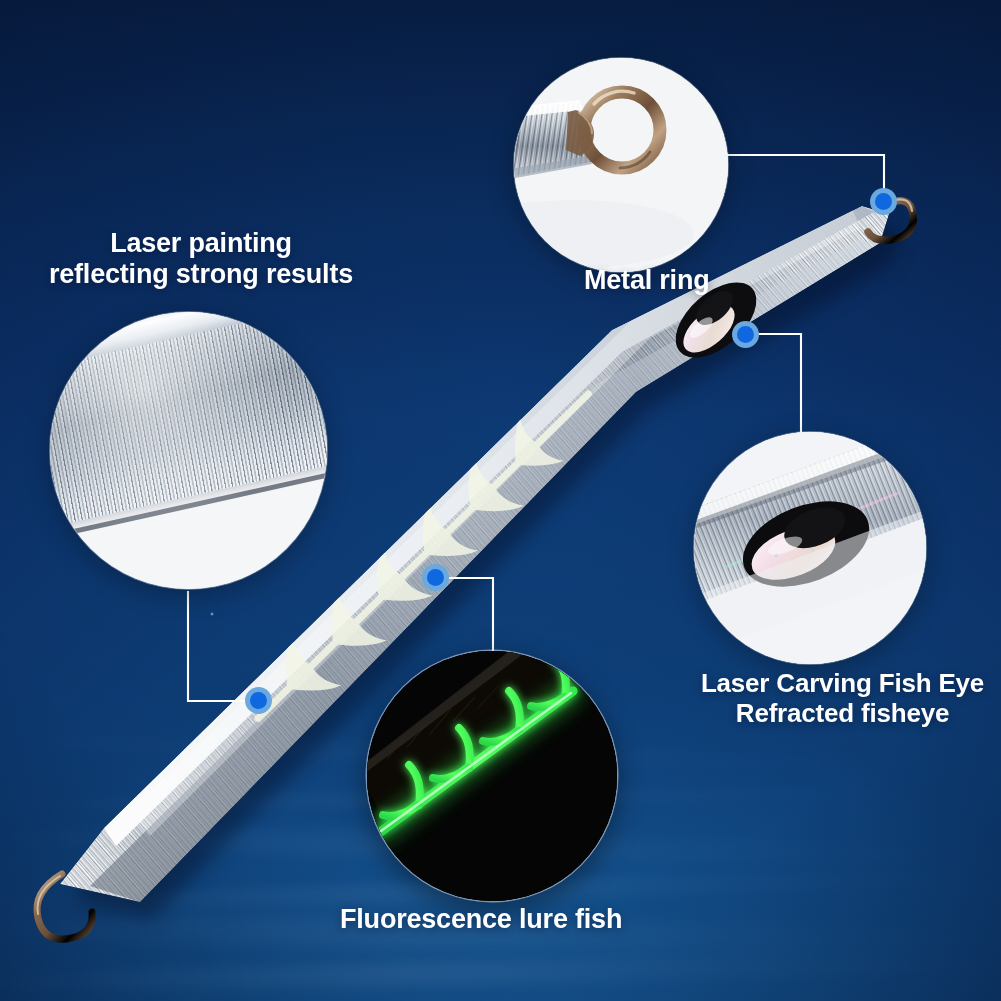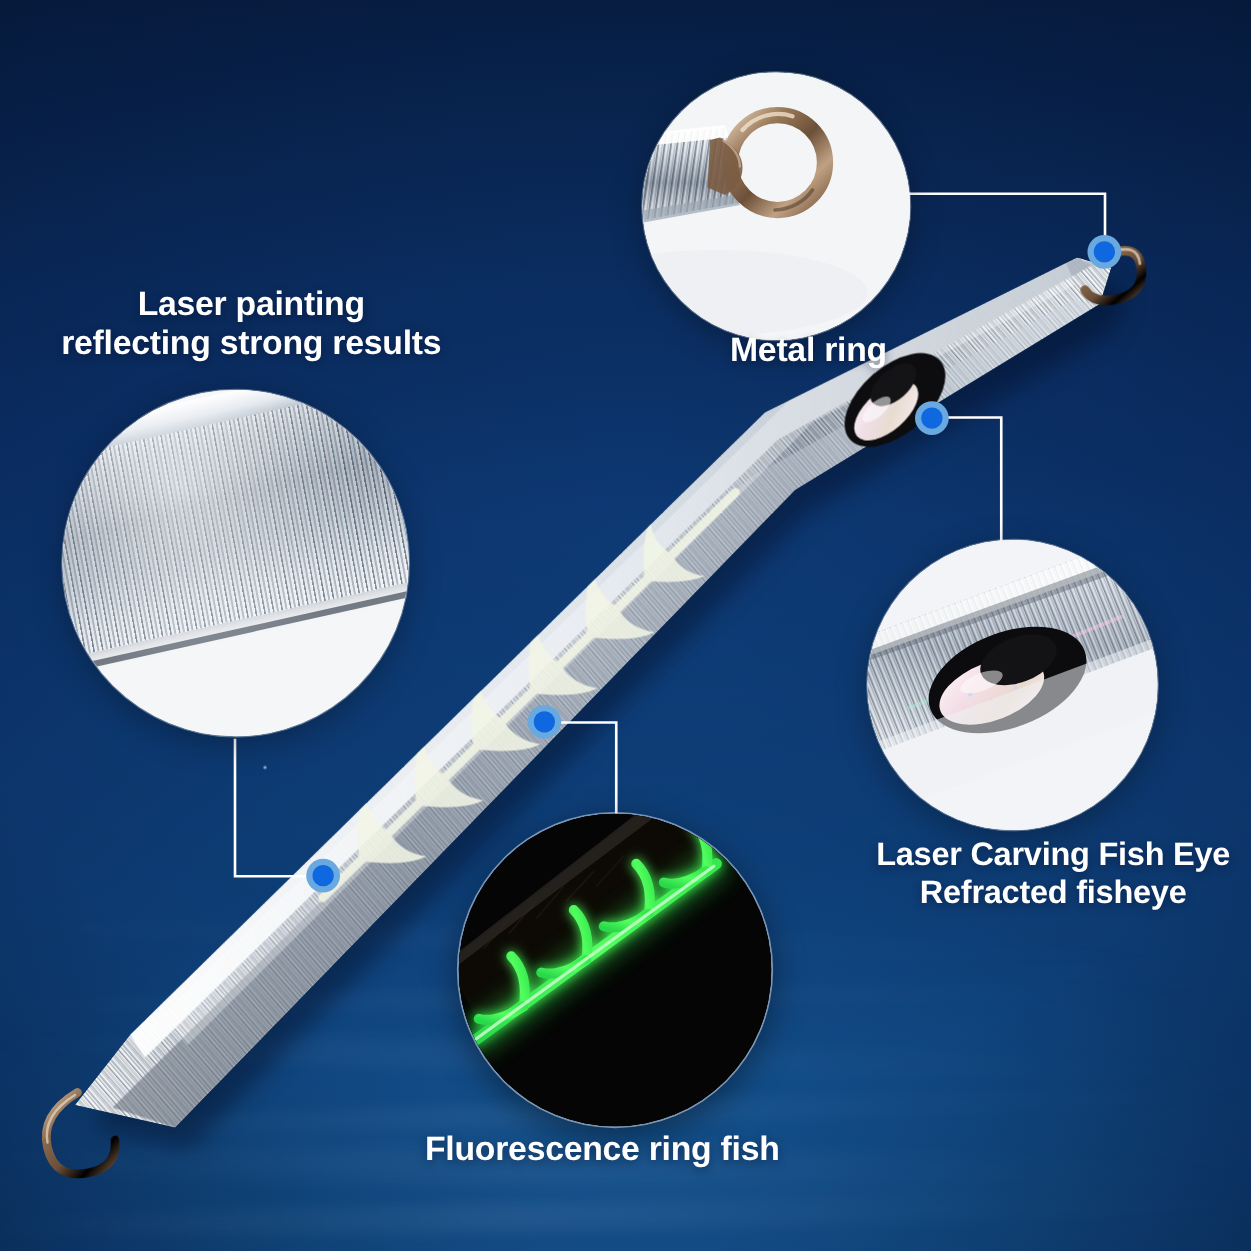--- a/index.html
+++ b/index.html
@@ -466,15 +466,15 @@
   <div class="dot" style="left:245px; top:687px;"></div>
 
   <div class="caption" style="left:36px; top:228px; width:330px; text-align:center; font-size:27px;">Laser painting
 reflecting strong results</div>
 
   <div class="caption" style="left:540px; top:265px; width:290px; text-align:left; font-size:27px;margin-left:44px;">Metal ring</div>
 
   <div class="caption" style="left:690px; top:668px; width:305px; text-align:center; font-size:26px;">Laser Carving Fish Eye
 Refracted fisheye</div>
 
-  <div class="caption" style="left:340px; top:904px; width:340px; text-align:left; font-size:27px;">Fluorescence ring fish</div>
+  <div class="caption" style="left:340px; top:904px; width:340px; text-align:left; font-size:27px;">Fluorescence lure fish</div>
 
 </div>
 
 </body></html>

